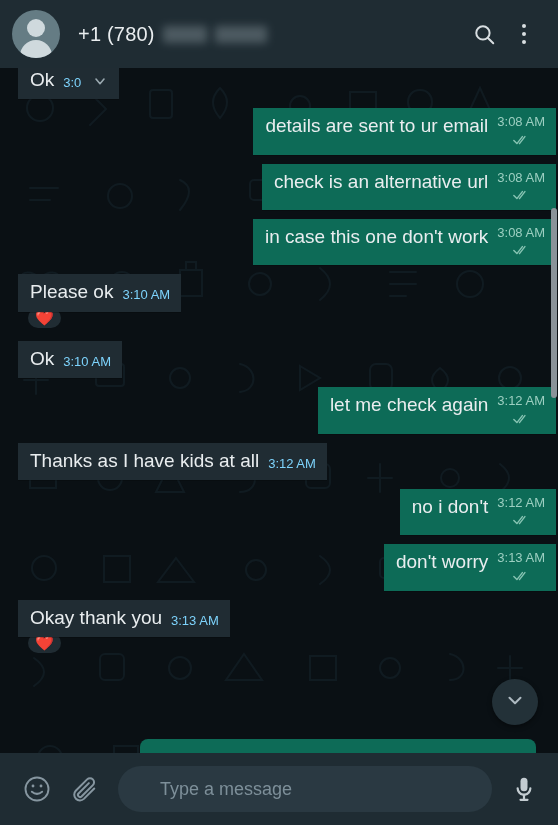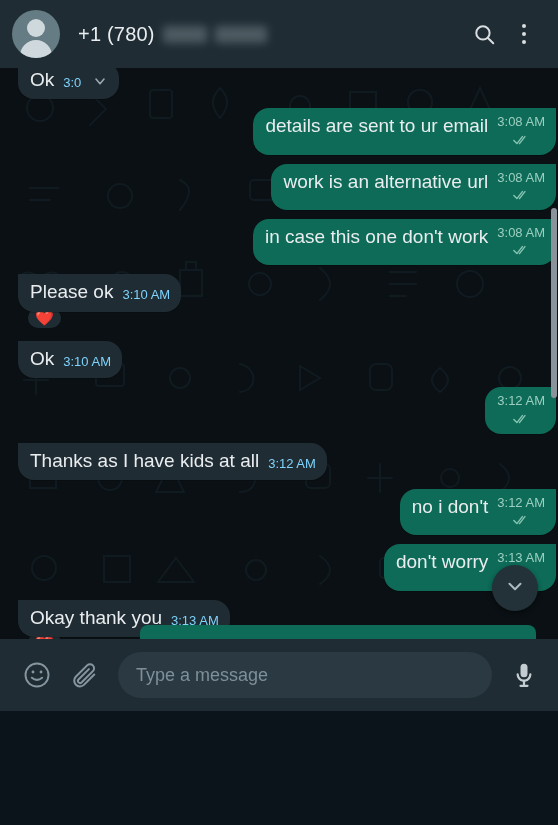--- a/index.html
+++ b/index.html
@@ -8,21 +8,21 @@
     width: 558px;
     height: 825px;
     overflow: hidden;
     font-family: "Liberation Sans", sans-serif;
     background: #0b141a;
   }
 
   #app {
     position: relative;
     width: 558px;
-    height: 711px;
+    height: 825px;
     display: flex;
     flex-direction: column;
     background: #0b141a;
   }
 
   
   .header {
     height: 68px;
     flex: 0 0 68px;
     background: #1f2c33;
@@ -106,21 +106,21 @@
   }
 
   .row { display: flex; margin-bottom: 9px; }
   .row.out { justify-content: flex-end; }
   .row.in { justify-content: flex-start; }
   .col { display: flex; flex-direction: column; max-width: 88%; }
   .row.out .col { align-items: flex-end; }
 
   .bubble {
     position: relative;
-    border-radius: 16px;
+    border-radius: 0;
     padding: 7px 11px 8px 12px;
     display: flex;
     align-items: baseline;
     gap: 9px;
     font-size: 19px;
     line-height: 1.18;
     color: #e9edef;
     box-shadow: 0 1px 0 rgba(0,0,0,.18);
   }
   .bubble.in  { background: #202c33; border-top-left-radius: 0; }
@@ -237,20 +237,21 @@
     margin-left: 2px;
   }
   .msg-input {
     width: 100%;
     border: none;
     outline: none;
     background: transparent;
     color: #c4b5fd;
     font-size: 18px;
     font-family: "Liberation Sans", sans-serif;
+    margin-left: 24px;
   }
   .msg-input::placeholder { color: #7d8f99; }
   .mic { width: 36px; height: 36px; display:flex; align-items:center; justify-content:center; color:#c3ccd1; flex:0 0 auto; }
 </style>
 </head>
 <body>
 
 <div id="app">
 
   <div class="header">
@@ -383,21 +384,21 @@
                   </svg>
               </span>
             </span>
           </div>
         </div>
       </div>
 
       <div class="row out">
         <div class="col">
           <div class="bubble out">
-            <span class="btext">work is an alternative url</span>
+            <span class="btext">check is an alternative url</span>
             <span class="meta">
               <span>3:08 AM</span>
               <span class="ticks">
                 <svg width="17" height="12" viewBox="0 0 20 12" fill="none" stroke="currentColor" stroke-width="1.7" stroke-linecap="round" stroke-linejoin="round">
                     <polyline points="1 6.5 4.6 10.2 11 2"></polyline>
                     <polyline points="7.6 10.2 14 2"></polyline>
                   </svg>
               </span>
             </span>
           </div>
@@ -441,20 +442,21 @@
               <span>3:10 AM</span>
             </span>
           </div>
         </div>
       </div>
 
 
       <div class="row out">
         <div class="col">
           <div class="bubble out">
+            <span class="btext">let me check again</span>
             <span class="meta">
               <span>3:12 AM</span>
               <span class="ticks">
                 <svg width="17" height="12" viewBox="0 0 20 12" fill="none" stroke="currentColor" stroke-width="1.7" stroke-linecap="round" stroke-linejoin="round">
                     <polyline points="1 6.5 4.6 10.2 11 2"></polyline>
                     <polyline points="7.6 10.2 14 2"></polyline>
                   </svg>
               </span>
             </span>
           </div>

